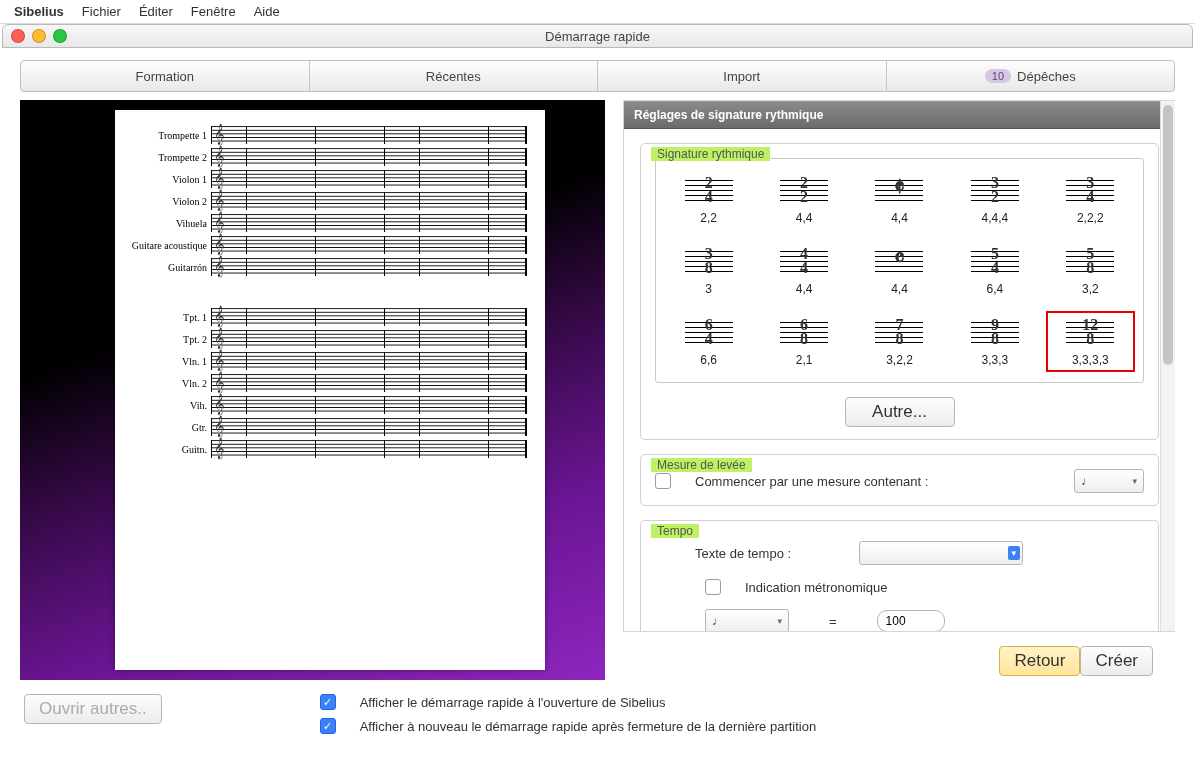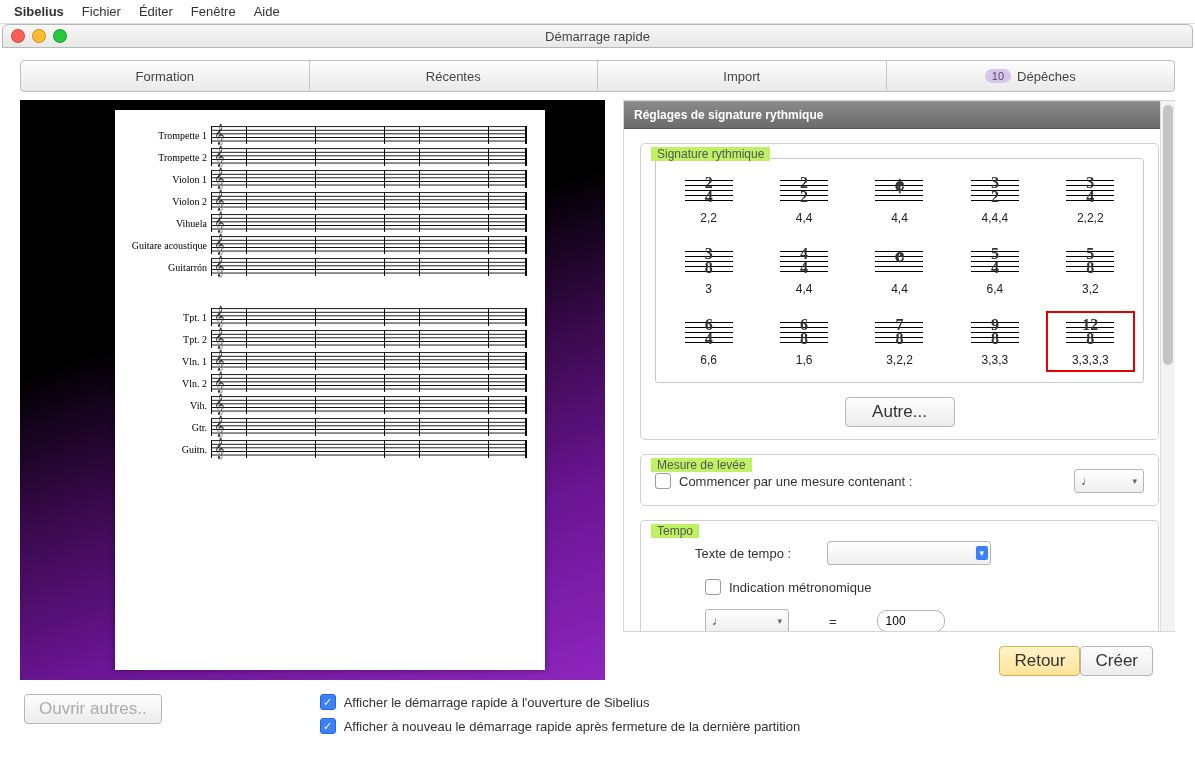--- a/index.html
+++ b/index.html
@@ -38,21 +38,21 @@
 .tsitem.selected{border:2px solid #e60000;}
 .tsglyph{height:34px;width:48px;position:relative;}
 .tsglyph .sl{position:absolute;left:0;right:0;top:6px;height:22px;background:repeating-linear-gradient(to bottom,#000 0,#000 1px,transparent 1px,transparent 5px);}
 .tsglyph .num{position:absolute;left:0;right:0;top:2px;text-align:center;font-family:"Times New Roman",serif;font-weight:900;font-size:16px;line-height:14px;}
 .tsglyph .num.single{top:6px;font-size:24px;}
 .tslabel{font-size:12px;color:#222;}
 .autre{display:block;margin:14px auto 0 auto;width:110px;}
 button,.btn{font:inherit;font-size:17px;padding:4px 14px;border:1px solid #b5b5b5;border-radius:4px;background:linear-gradient(#fdfdfd,#ececec);color:#333;cursor:pointer;}
 button:disabled,.btn.disabled{color:#aaa;cursor:default;}
 .btn.primary{background:linear-gradient(#fff3c9,#ffe49a);border-color:#d4b24a;}
-.row{display:flex;align-items:center;gap:8px;}
+.row{display:flex;align-items:center;gap:24px;}
 select,.select{font:inherit;font-size:12px;border:1px solid #b5b5b5;border-radius:3px;background:linear-gradient(#fff,#eee);height:22px;}
 .select{display:inline-flex;align-items:center;padding:0 6px;min-width:56px;justify-content:space-between;}
 .select .caret{font-size:9px;color:#666;margin-left:6px;}
 .select.blue .caret{background:#3b82f6;color:#fff;padding:2px 4px;border-radius:2px;margin-right:-4px;}
 input[type=text]{font:inherit;font-size:12px;border:1px solid #b5b5b5;border-radius:10px;height:20px;padding:0 8px;background:#fff;}
 .bottombar{display:flex;justify-content:flex-end;padding:14px 22px 0 0;}
 .lower{display:flex;align-items:flex-start;padding:14px 22px 10px 22px;gap:28px;}
 .lower .checks{flex:0 0 auto;margin-left:130px;}
 .lower .checks .row{margin-bottom:8px;}
 .zoomwrap{display:flex;align-items:center;gap:14px;margin-left:auto;}
@@ -305,21 +305,21 @@
                     <div class="sl"></div>
                     <div class="num">6<br>4</div>
                   </div>
                   <div class="tslabel">6,6</div>
                 </div>
                 <div class="tsitem">
                   <div class="tsglyph">
                     <div class="sl"></div>
                     <div class="num">6<br>8</div>
                   </div>
-                  <div class="tslabel">1,6</div>
+                  <div class="tslabel">2,1</div>
                 </div>
                 <div class="tsitem">
                   <div class="tsglyph">
                     <div class="sl"></div>
                     <div class="num">7<br>8</div>
                   </div>
                   <div class="tslabel">3,2,2</div>
                 </div>
                 <div class="tsitem">
                   <div class="tsglyph">

